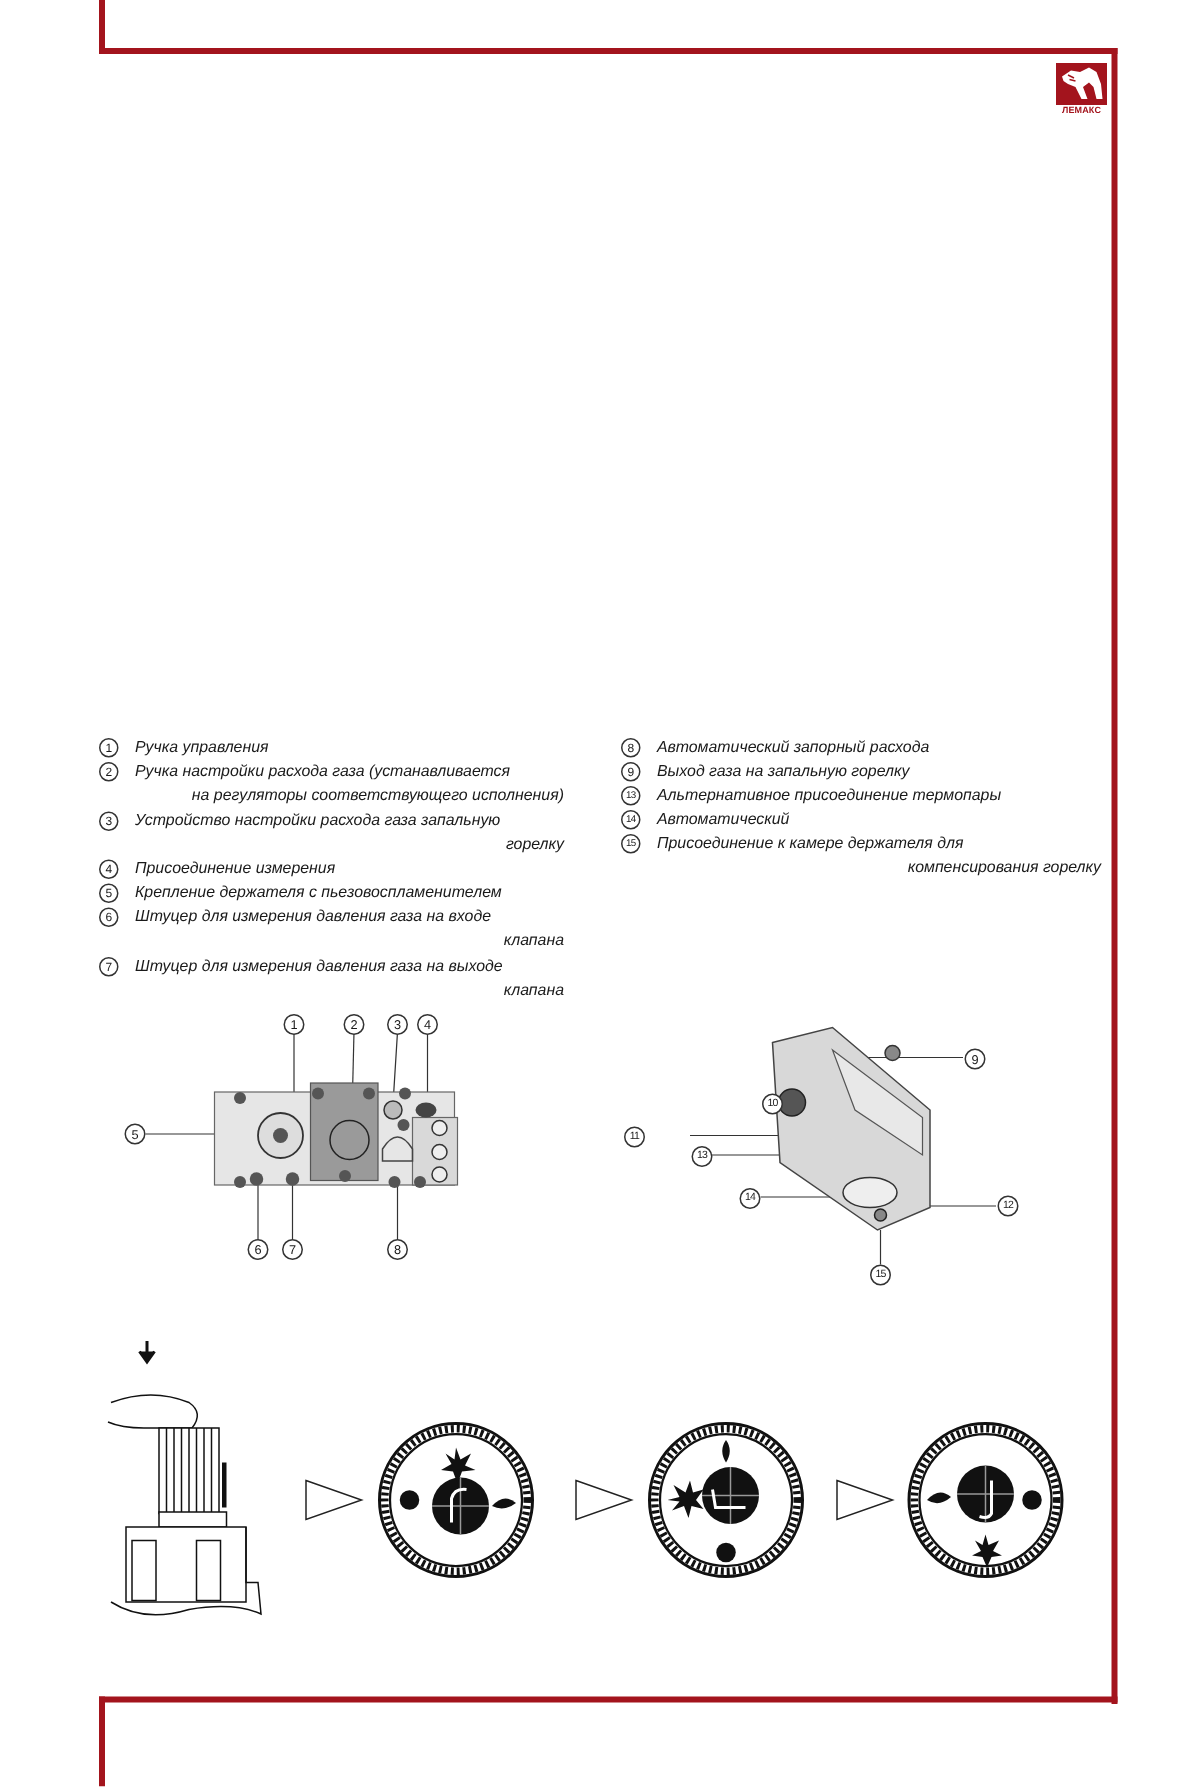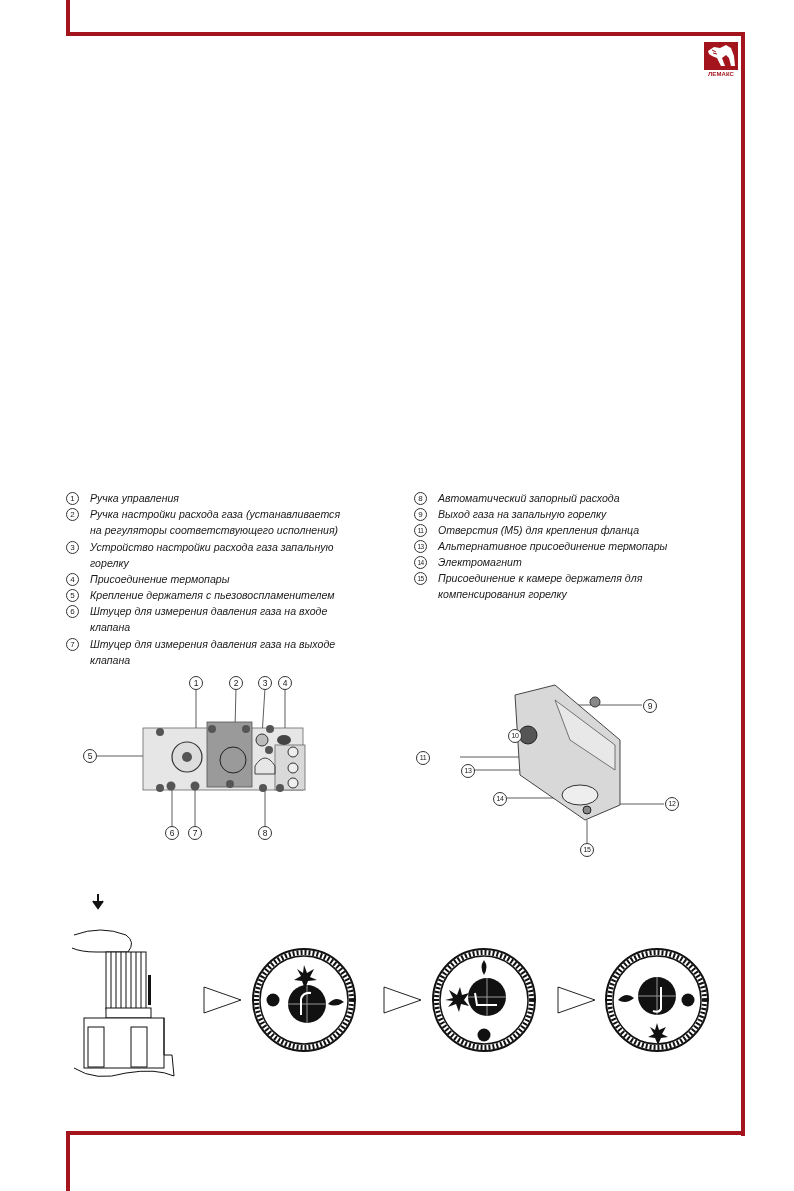--- a/index.html
+++ b/index.html
@@ -7,21 +7,21 @@
          font-family:"Liberation Sans", sans-serif; color:#1a1a1a; }
   .rule { position:absolute; background:#a3141d; }
   .logo { position:absolute; left:704px; top:42px; width:34px; height:38px; }
   .logo .mark { width:34px; height:28px; background:#a3141d; position:relative; }
   .logo .brand { font-size:6px; font-weight:bold; color:#a3141d; text-align:center; letter-spacing:0.1px; margin-top:1px; }
   .legend { position:absolute; font-style:italic; font-size:10.6px; line-height:16px; }
   .legend .item { position:relative; padding-left:24px; }
   .legend .num { position:absolute; left:0; top:2px; width:11px; height:11px; border:1px solid #333; border-radius:50%;
                  font-size:8px; line-height:11px; text-align:center; font-style:normal; }
   .legend .num.sm { font-size:6.5px; letter-spacing:-0.5px; }
-  .legend .cont { padding-left:24px; }
+  .legend .cont { padding-left:24px;text-align:right; }
   .fig { position:absolute; }
   .callout { position:absolute; width:12px; height:12px; border:1px solid #333; border-radius:50%; background:#fff;
              font-size:8.5px; line-height:12px; text-align:center; }
   .callout.sm { font-size:7px; letter-spacing:-0.5px; }
 </style>
 </head>
 <body>
 
 <div class="rule" style="left:66px;top:0;width:4px;height:35px;"></div>
 <div class="rule" style="left:66px;top:32px;width:679px;height:4px;"></div>
@@ -38,34 +38,33 @@
   </div>
   <div class="brand">ЛЕМАКС</div>
 </div>
 
 <div class="legend" style="left:66px;top:490px;width:310px;">
   <div class="item"><span class="num">1</span><span>Ручка  управления</span></div>
   <div class="item"><span class="num">2</span><span>Ручка  настройки расхода газа (устанавливается</span></div>
   <div class="cont">на регуляторы соответствующего исполнения)</div>
   <div class="item" style="margin-top:1px"><span class="num">3</span><span>Устройство настройки расхода газа запальную</span></div>
   <div class="cont">горелку</div>
-  <div class="item"><span class="num">4</span><span>Присоединение термопары</span></div>
+  <div class="item"><span class="num">4</span><span>Присоединение измерения</span></div>
   <div class="item"><span class="num">5</span><span>Крепление держателя  с пьезовоспламенителем</span></div>
   <div class="item"><span class="num">6</span><span>Штуцер для измерения давления газа на входе</span></div>
   <div class="cont">клапана</div>
   <div class="item" style="margin-top:1px"><span class="num">7</span><span>Штуцер для измерения давления газа на выходе</span></div>
   <div class="cont">клапана</div>
 </div>
 
 <div class="legend" style="left:414px;top:490px;width:320px;">
   <div class="item"><span class="num">8</span><span>Автоматический запорный расхода</span></div>
   <div class="item"><span class="num">9</span><span>Выход газа на запальную  горелку</span></div>
-  <div class="item"><span class="num sm">11</span><span>Отверстия (М5) для крепления фланца</span></div>
   <div class="item"><span class="num sm">13</span><span>Альтернативное присоединение термопары</span></div>
-  <div class="item"><span class="num sm">14</span><span>Электромагнит</span></div>
+  <div class="item"><span class="num sm">14</span><span>Автоматический</span></div>
   <div class="item"><span class="num sm">15</span><span>Присоединение к камере держателя для</span></div>
   <div class="cont">компенсирования горелку</div>
 </div>
 
 <div class="fig" style="left:70px;top:670px;width:260px;height:180px;">
   <svg width="260" height="180" viewBox="0 0 260 180">
 
     <g stroke="#333" stroke-width="0.8">
       <line x1="126" y1="18" x2="126" y2="88"></line>
       <line x1="166" y1="18" x2="164" y2="100"></line>

